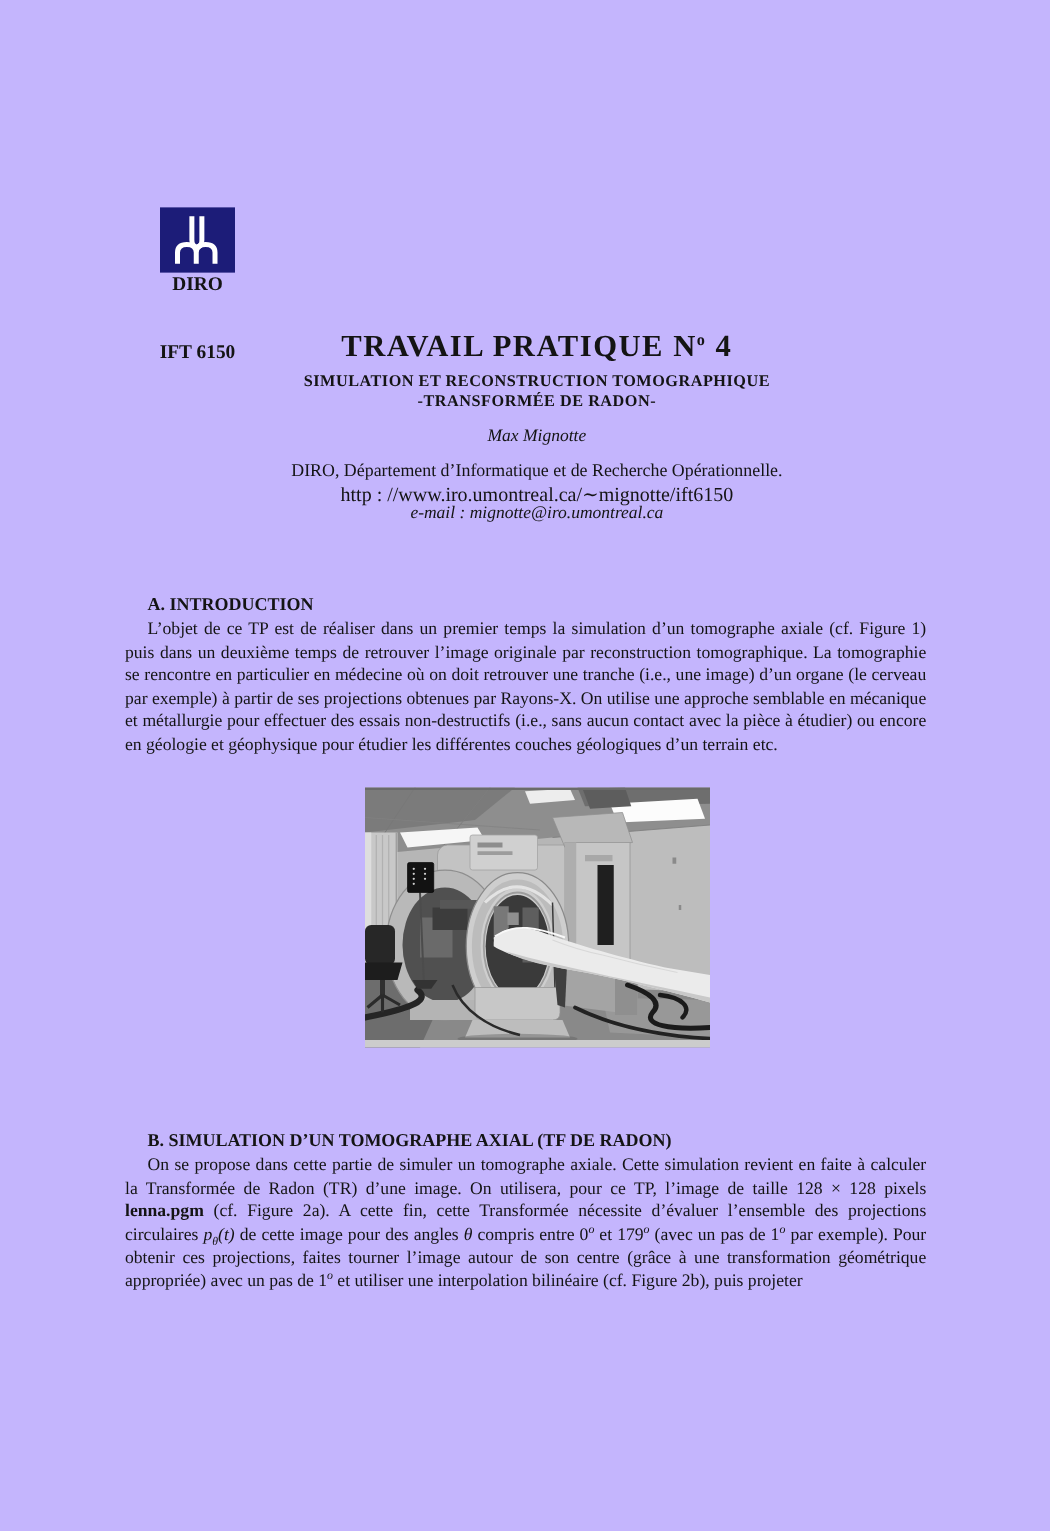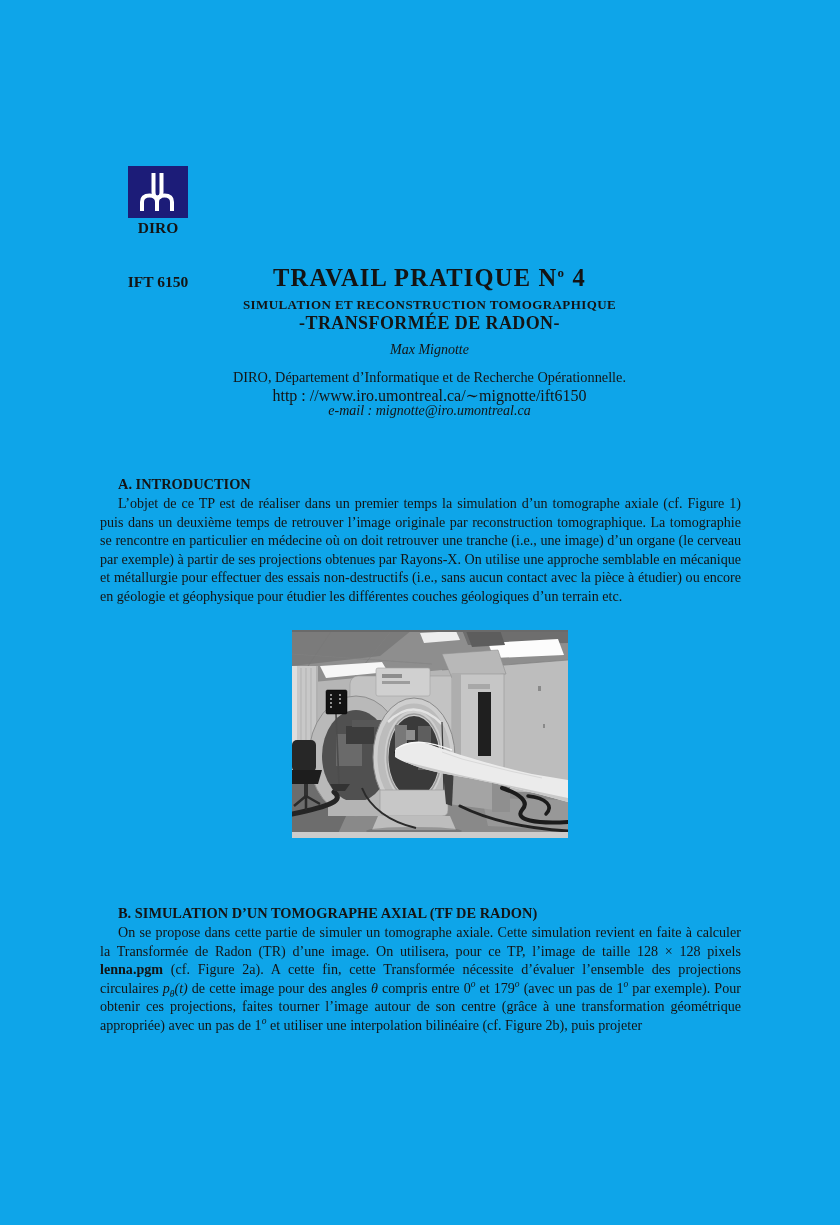--- a/index.html
+++ b/index.html
@@ -1,33 +1,33 @@
 <!DOCTYPE html>
 <html><head>
 <meta charset="utf-8">
 <style>
   html,body { margin:0; padding:0; background:#ffffff; }
   .page {
-    position:relative; width:840px; height:1225px; background:#0ea5e9;
+    position:relative; width:840px; height:1225px; background:#c4b5fd;
     font-family:"Liberation Serif","DejaVu Serif",serif; color:#141414;
     overflow:hidden;
   }
   .abs { position:absolute;text-align:right; }
   .centered { left:0; right:0; text-align:center;padding-left:19px; }
 
   .logo-box { left:128px; top:166px; width:60px; height:52px; }
   .logo-box svg { display:block; }
 
   .dept    { left:120px; top:219px; width:76px; text-align:center; font-weight:bold; font-size:15.5px; }
   .course  { left:106px; top:236px; width:104px; text-align:center; font-weight:bold; font-size:15.5px;margin-top:37px; }
 
   .doc-title { top:264px; margin:0; font-size:24.5px; font-weight:bold; letter-spacing:1.2px; }
   .doc-title sup { font-size:13px; }
   .sub1   { top:297px; font-size:13px;   font-weight:bold; letter-spacing:0.4px; }
-  .sub2   { top:312.5px; font-size:18px; font-weight:bold; letter-spacing:0.4px; }
+  .sub2   { top:312.5px; font-size:13px; font-weight:bold; letter-spacing:0.4px; }
   .author { top:342px; font-size:14px; font-style:italic; }
   .affil  { top:369px; font-size:14.3px; }
   .url    { top:386px; font-size:16px; }
   .email  { top:403px; font-size:14px; font-style:italic; }
 
   .heading { left:118px; font-weight:bold; font-size:14.4px; }
   .heading-a { top:476px; }
   .heading-b { top:905px; }
 
   .body-par {

